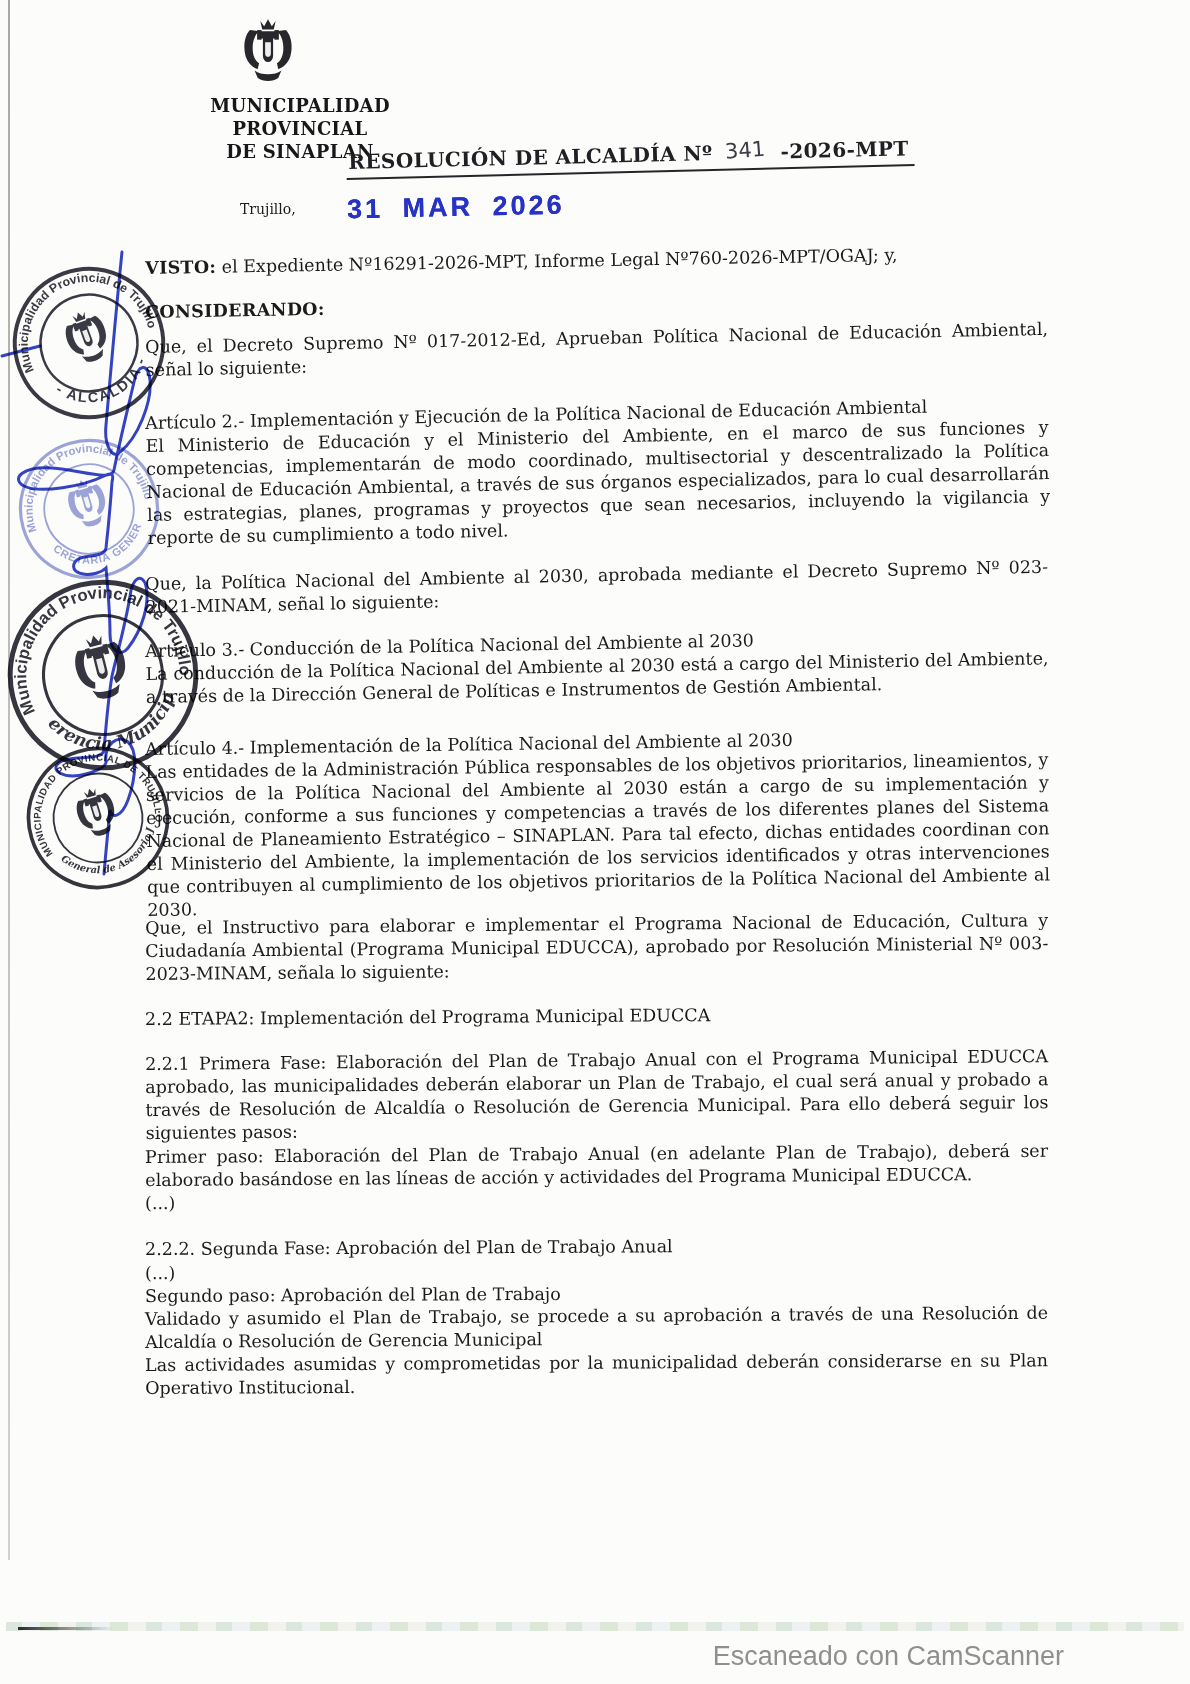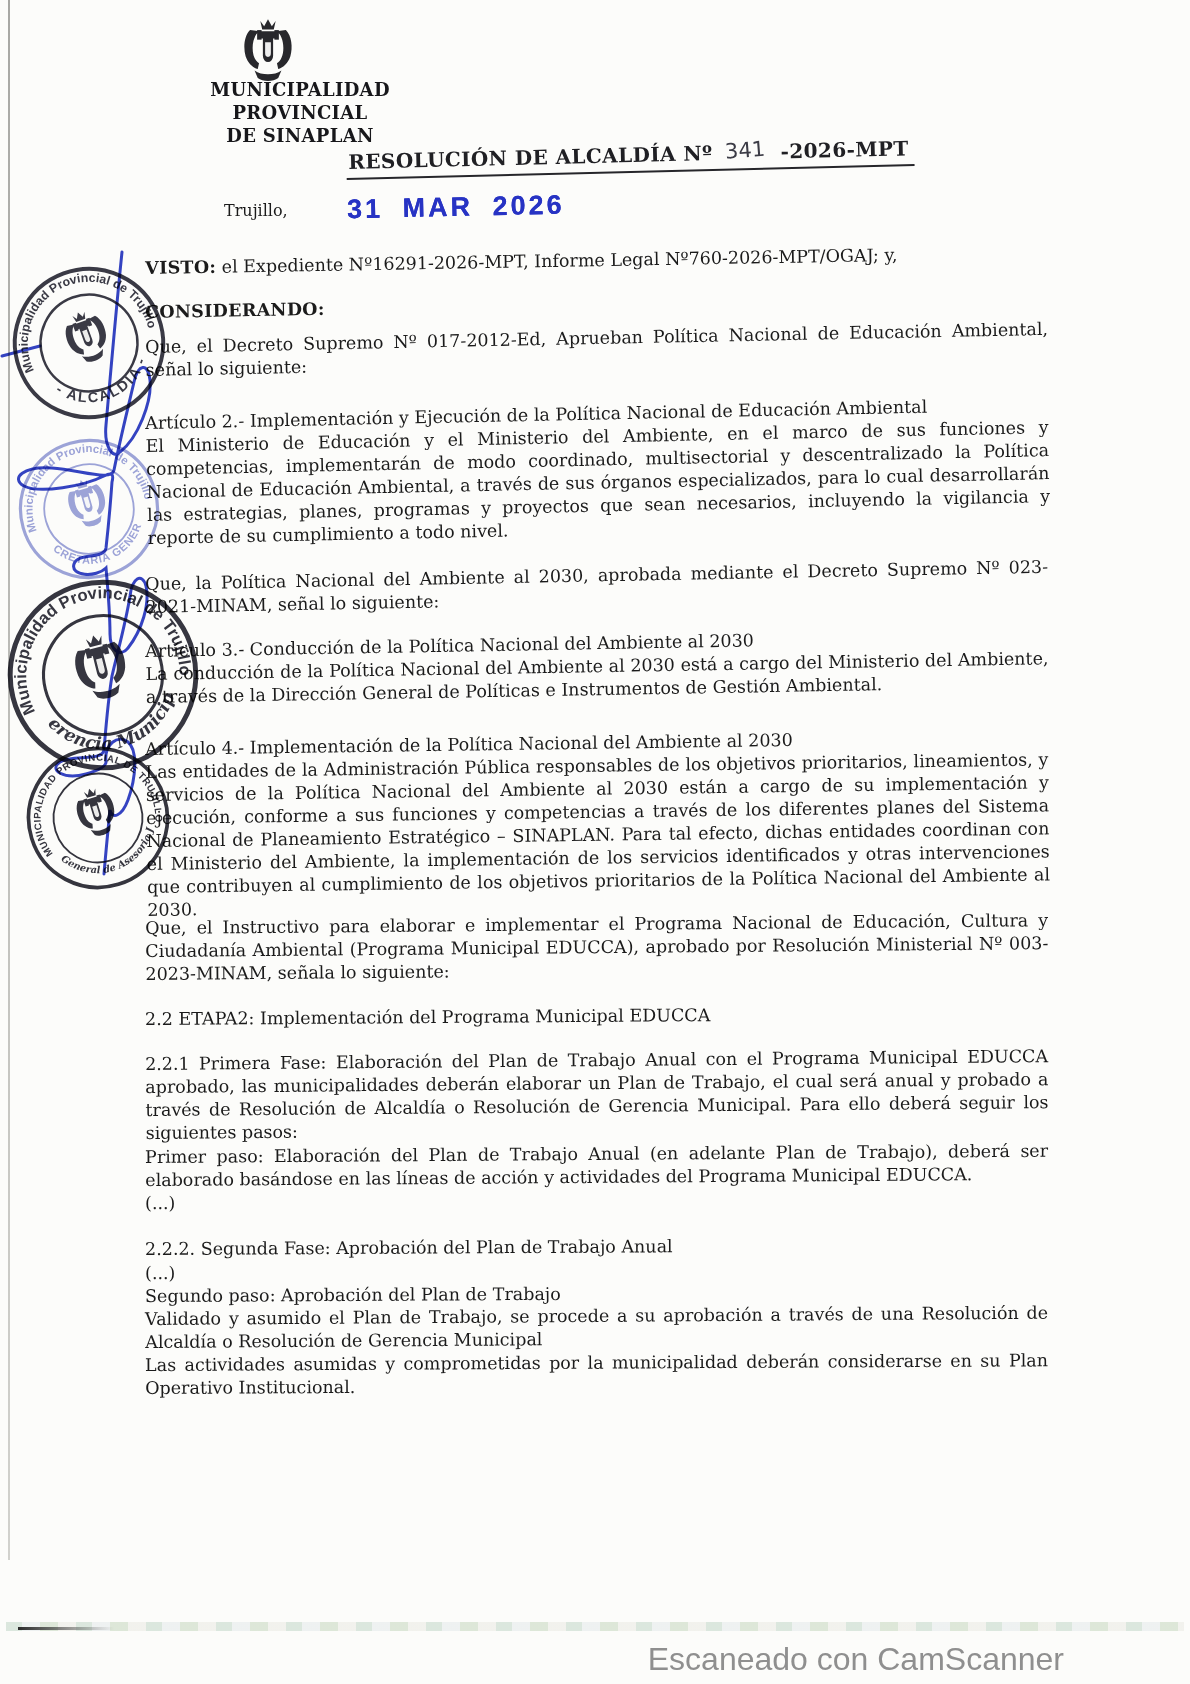--- a/index.html
+++ b/index.html
@@ -13,42 +13,42 @@
     background:linear-gradient(#6f6f6a,#9a9a94 55%,#b5b5af);opacity:.6;}
   .scan-bottom-band{position:absolute;left:6px;top:1622px;width:1178px;height:9px;
     background:repeating-linear-gradient(90deg,
       rgba(134,176,150,.28) 0 16px, rgba(120,150,168,.10) 16px 34px,
       rgba(150,182,140,.30) 34px 52px, rgba(170,170,150,.12) 52px 70px);
     filter:blur(.4px);}
   .scan-bottom-dark{position:absolute;left:18px;top:1627px;width:96px;height:3px;
     background:linear-gradient(90deg,#2c2c2c,rgba(60,60,60,0));}
   
   .logo{position:absolute;left:236px;top:16px;width:64px;height:80px;color:#28282c;}
-  .org{position:absolute;left:150px;top:78px;width:300px;text-align:center;
+  .org{position:absolute;left:150px;top:94px;width:300px;text-align:center;
     font-weight:bold;font-size:18px;line-height:23px;letter-spacing:.3px;color:#17171a;}
   
   .title{position:absolute;left:346px;top:150px;transform:rotate(-1.4deg);
     transform-origin:left top;border-bottom:2.5px solid #26262a;padding:0 6px 4px 2px;
     white-space:nowrap;}
   .title .pfx,.title .sfx{font-weight:bold;font-size:20px;letter-spacing:.4px;color:#202024;}
   .title .num{display:inline-block;font-family:"DejaVu Sans",sans-serif;font-size:21px;
     color:#3c3c46;transform:rotate(-3deg) translateY(-2px);margin:0 10px 0 8px;}
   
-  .place{position:absolute;left:224px;top:201px;font-size:16px;}
+  .place{position:absolute;left:240px;top:201px;font-size:14px;}
   .datestamp{position:absolute;left:347px;top:192px;
     font-family:"Liberation Sans",sans-serif;font-weight:bold;font-size:27px;
     letter-spacing:3px;word-spacing:9px;color:#2733c4;transform:rotate(-1.2deg);
     text-shadow:0 0 .6px #2733c4;}
   
   .blk{position:absolute;left:145px;width:903px;font-size:17.5px;line-height:23px;
     transform-origin:left top;}
   .just{text-align:justify;}
   .lead{font-weight:bold;letter-spacing:.3px;}
   .wm{position:absolute;right:126px;top:1641px;font-family:"Liberation Sans",sans-serif;
-    font-size:32px;color:#8f8f8f;}
+    font-size:27px;color:#8f8f8f;}
   
   .stamp{position:absolute;mix-blend-mode:multiply;}
   .stamp svg{display:block;width:100%;height:100%;}
   .sig{position:absolute;left:0;top:230px;width:170px;height:660px;
     mix-blend-mode:multiply;z-index:6;}
   .stamp-text{font-family:"Liberation Sans",sans-serif;}
 </style>
 </head>
 <body>
 

